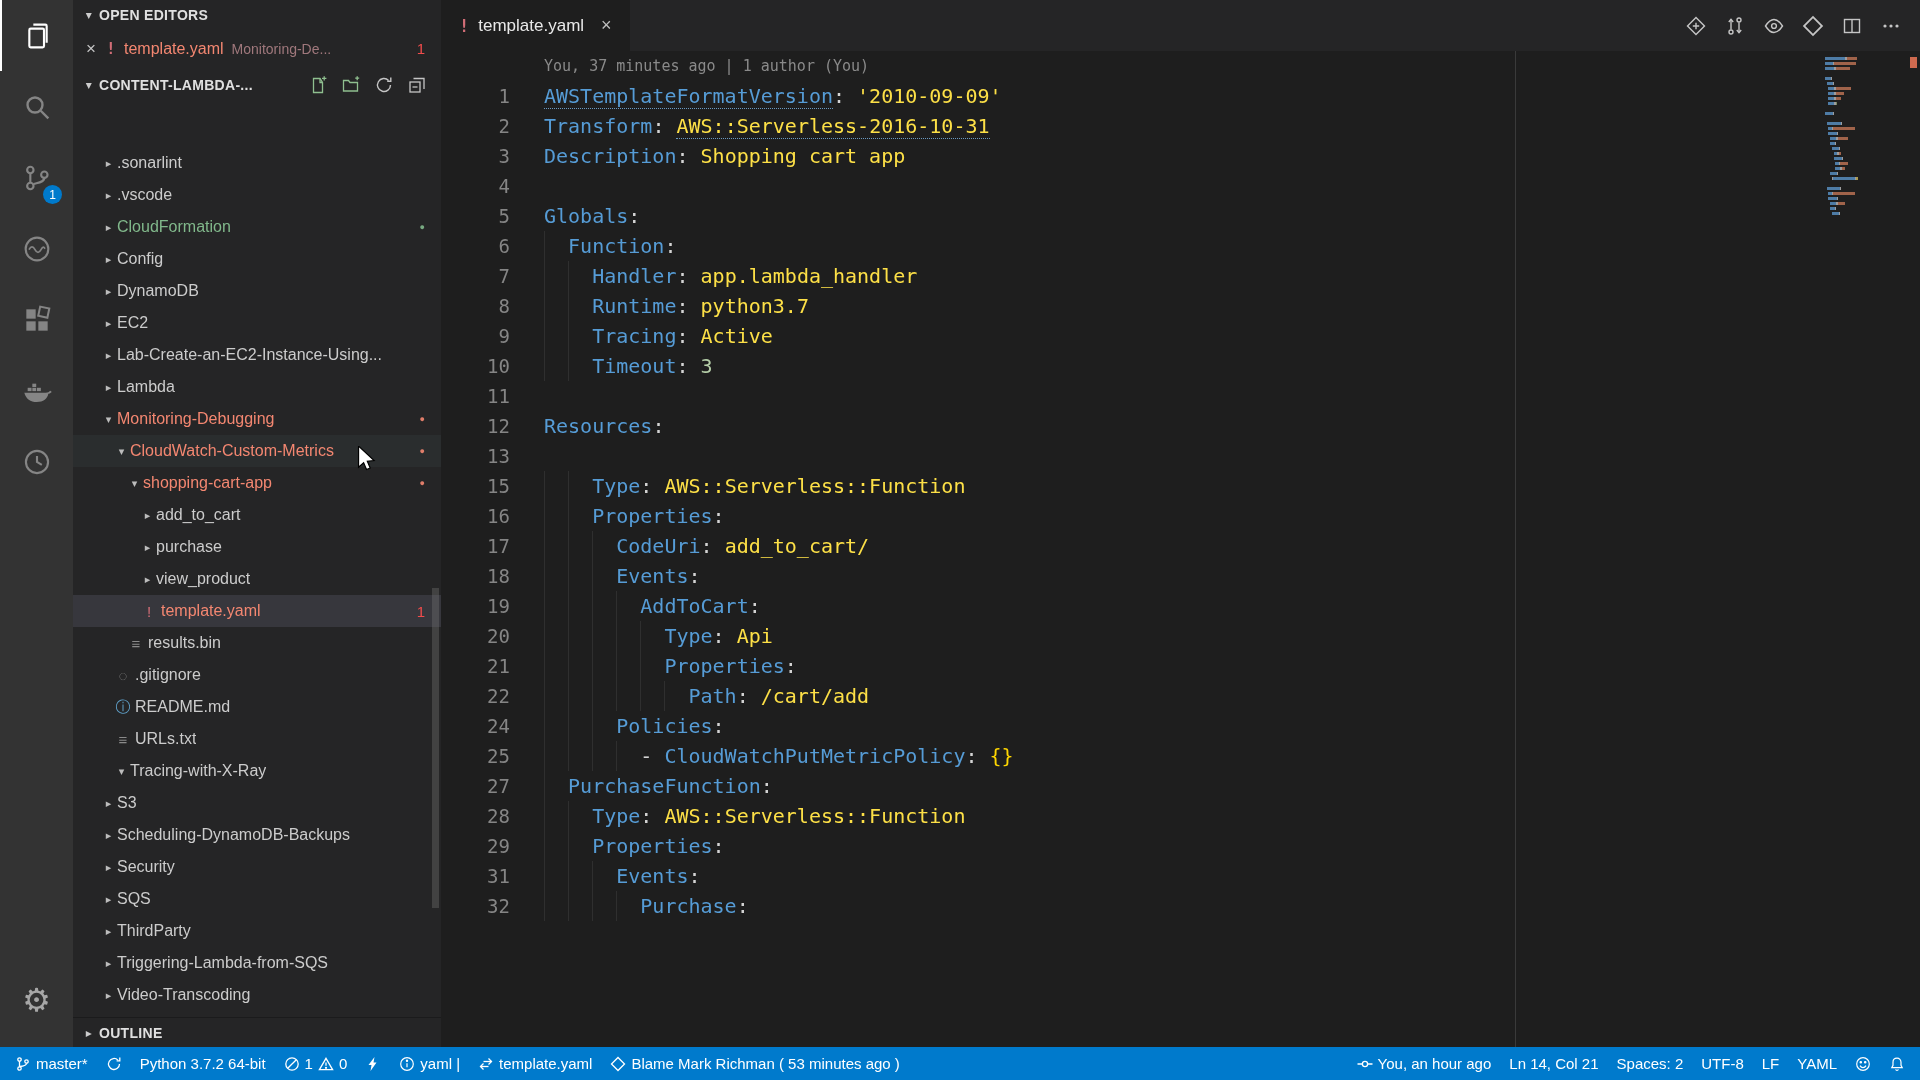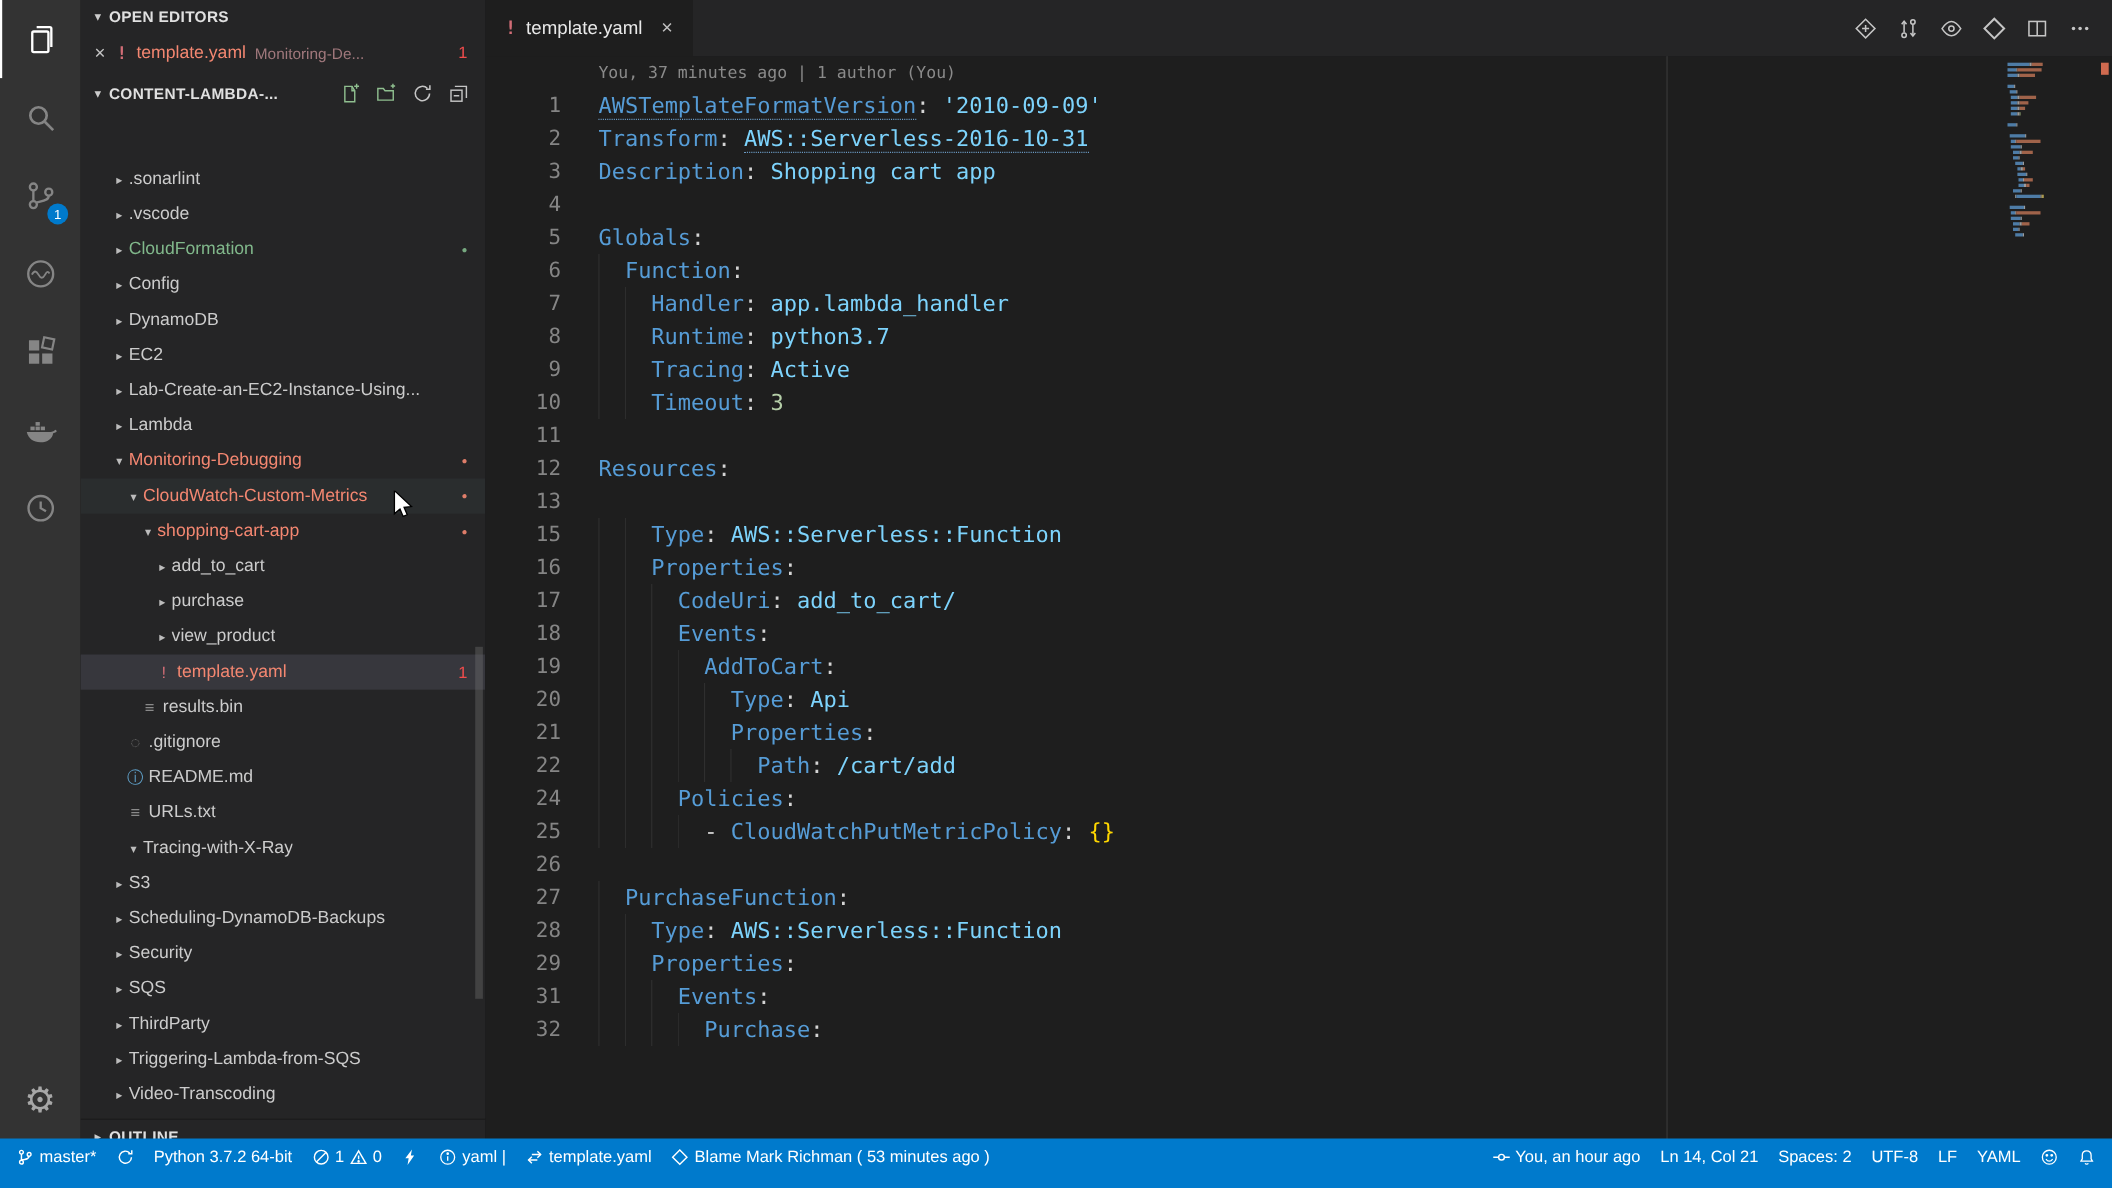--- a/index.html
+++ b/index.html
@@ -62,33 +62,33 @@
   .ed-a svg{width:22px;height:22px}
   .codelens{position:absolute;top:51px;left:103px;height:30px;line-height:30px;
     font-family:"DejaVu Sans Mono","Liberation Mono",monospace;font-size:15px;color:#8a8a8a;cursor:pointer}
   #code{position:absolute;top:81px;left:0;right:0;font-family:"DejaVu Sans Mono","Liberation Mono",monospace;font-size:20px}
   .cl{height:30px;line-height:30px;display:flex}
   .ln{flex:0 0 103px;text-align:right;padding-right:34px;color:#858585;font-size:19px}
   .cl.cur .ln{color:#c6c6c6}
   .ct{flex:1;white-space:pre;position:relative}
   .cl.cur .ct{background:rgba(100,100,100,.09);box-shadow:inset 0 0 0 1px #303030;margin-right:405px}
   .ind{display:inline-block;width:2ch;box-shadow:inset 1px 0 0 rgba(255,255,255,.08)}
-  .tk-k{color:#569cd6}.tk-p{color:#d4d4d4}.tk-s{color:#7dd3fc}.tk-num{color:#b5cea8}.tk-b{color:#ffd700}
+  .tk-k{color:#569cd6}.tk-p{color:#d4d4d4}.tk-s{color:#fde047}.tk-num{color:#b5cea8}.tk-b{color:#ffd700}
   .u{border-bottom:1px dotted #6a99c2}
   .caret{display:inline-block;width:2px;height:24px;background:#cfcfcf;transform:translateY(4px)}
   .blame{color:#5c5c5c;margin-left:64px;font-size:19px}
   .ruler{position:absolute;top:51px;bottom:0;left:1074px;width:1px;background:#3a3a3a}
   #minimap{position:absolute;top:57px;left:1384px;width:92px;cursor:pointer}
   .mrow{height:3px;margin-bottom:2px;display:flex}
   .mrow span{height:3px;display:inline-block;flex:0 0 auto}
   .ov-mark{position:absolute;right:3px;top:57px;width:7px;height:11px;background:#cf6a4f}
 
   
-  #statusbar{position:absolute;left:0;right:0;bottom:0;height:45px;background:var(--accent);color:#fff;
-    display:flex;align-items:flex-start;font-size:15px;padding:0 6px;z-index:10}
+  #statusbar{position:absolute;left:0;right:0;bottom:0;height:33px;background:var(--accent);color:#fff;
+    display:flex;align-items:flex-end;font-size:15px;padding:0 6px;z-index:10}
   .sb-left,.sb-right{display:flex;align-items:center;height:33px}
   .sb-right{margin-left:auto}
   .sbi{display:flex;align-items:center;gap:5px;padding:0 9px;height:33px;cursor:pointer;white-space:nowrap}
   .sbic{display:flex;align-items:center}
   .sbic svg{width:16px;height:16px}
   #mouse{position:absolute;left:356px;top:446px;width:22px;height:27px;z-index:99}
 </style>
 </head>
 <body>
 
@@ -484,24 +484,20 @@
       </div>
       <div class="cl">
         <span class="ln">24</span>
         <span class="ct"><span class="ind">  </span><span class="ind">  </span><span class="ind">  </span><span class="tk-k">Policies</span><span class="tk-p">:</span></span>
       </div>
       <div class="cl">
         <span class="ln">25</span>
         <span class="ct"><span class="ind">  </span><span class="ind">  </span><span class="ind">  </span><span class="ind">  </span><span class="tk-p">- </span><span class="tk-k">CloudWatchPutMetricPolicy</span><span class="tk-p">: </span><span class="tk-b">{}</span></span>
       </div>
       <div class="cl">
-        <span class="ln">26</span>
-        <span class="ct"></span>
-      </div>
-      <div class="cl">
         <span class="ln">27</span>
         <span class="ct"><span class="ind">  </span><span class="tk-k">PurchaseFunction</span><span class="tk-p">:</span></span>
       </div>
       <div class="cl">
         <span class="ln">28</span>
         <span class="ct"><span class="ind">  </span><span class="ind">  </span><span class="tk-k">Type</span><span class="tk-p">: </span><span class="tk-s">AWS::Serverless::Function</span></span>
       </div>
       <div class="cl">
         <span class="ln">29</span>
         <span class="ct"><span class="ind">  </span><span class="ind">  </span><span class="tk-k">Properties</span><span class="tk-p">:</span></span>

